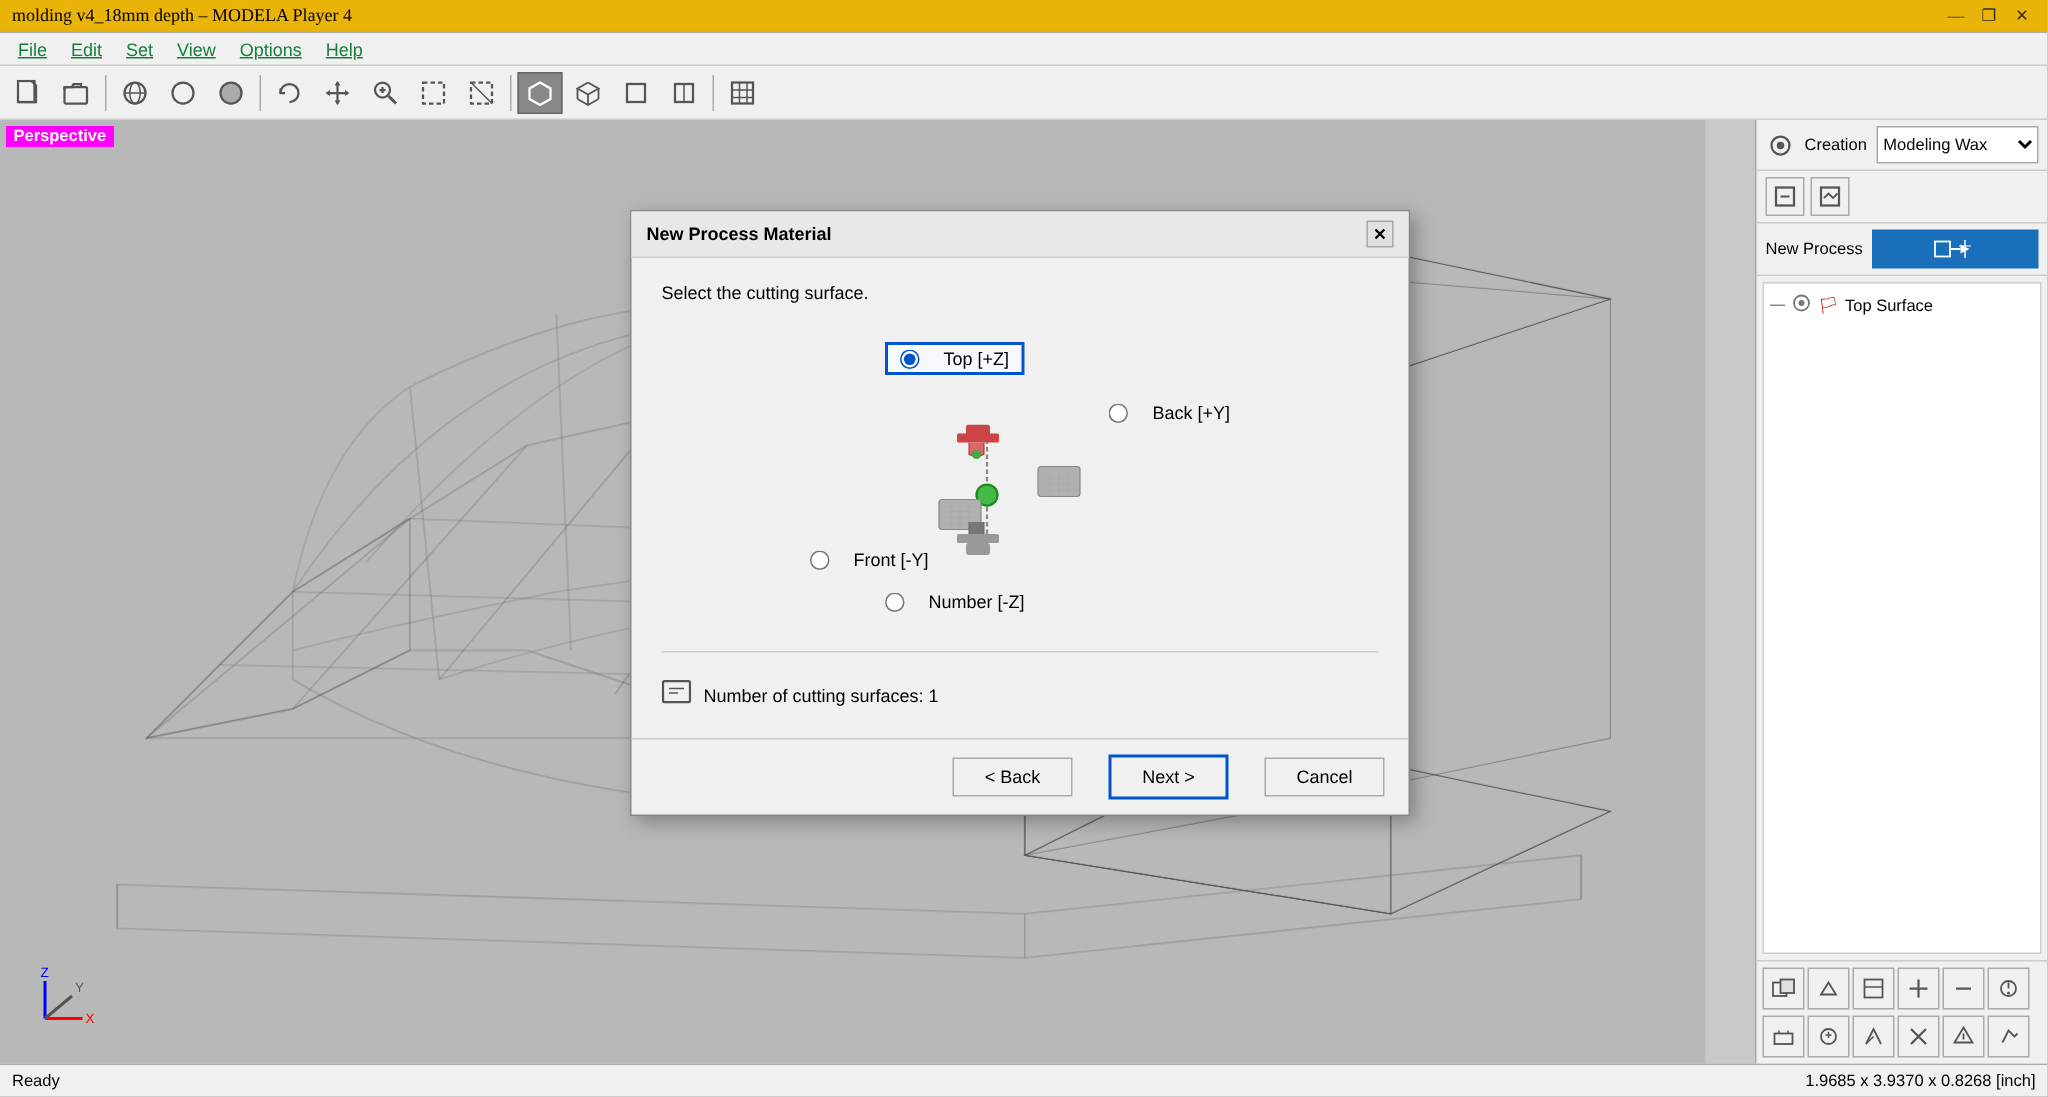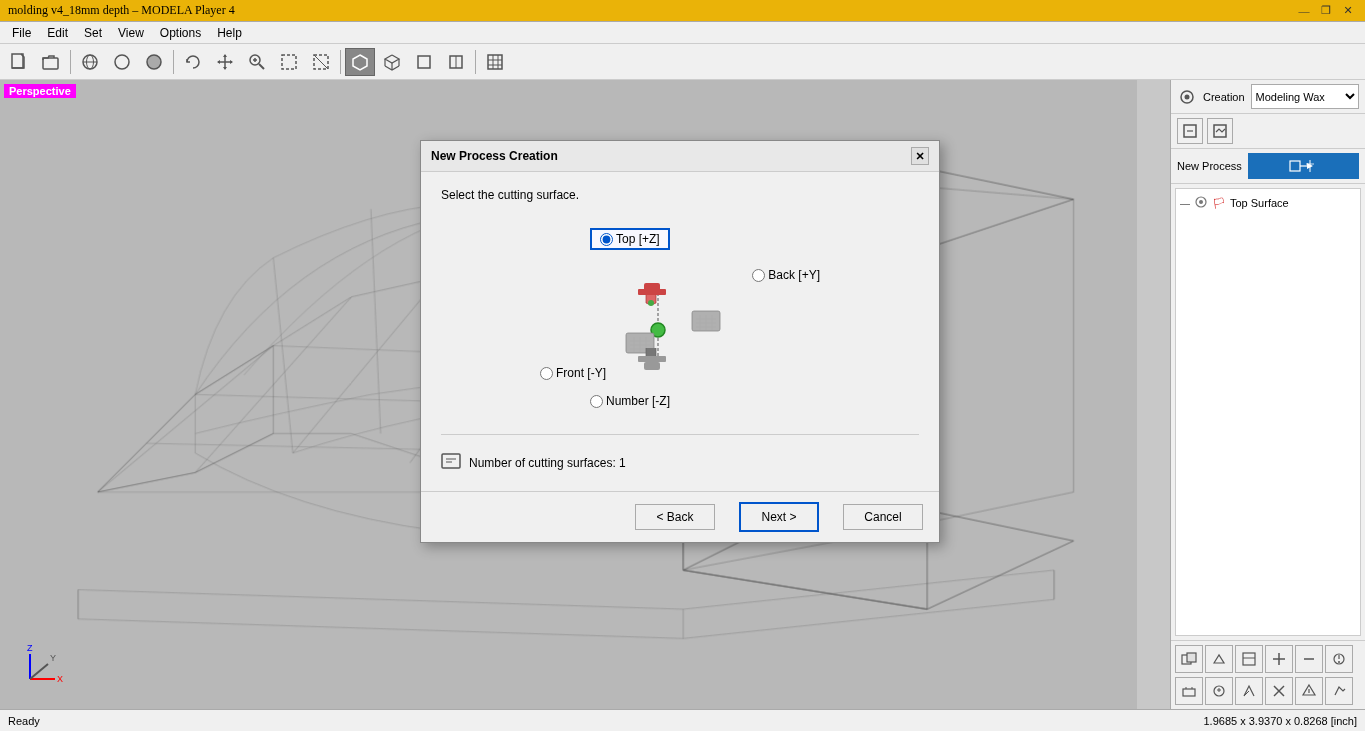--- a/index.html
+++ b/index.html
@@ -19,21 +19,21 @@
     }
 
     
     #menubar {
       width: 100%; height: 22px; background: #f0f0f0;
       display: flex; align-items: center;
       border-bottom: 1px solid #ccc; padding: 0 4px;
       font-size: 12px;
     }
     #menubar span {
-      padding: 2px 8px; cursor: pointer; color: #000000;
+      padding: 2px 8px; cursor: pointer; color: #15803d; text-decoration: underline;
     }
 
     
     #toolbar {
       width: 100%; height: 36px; background: #f0f0f0;
       display: flex; align-items: center;
       border-bottom: 1px solid #ccc; padding: 0 4px; gap: 2px;
     }
     .toolbar-btn {
       width: 30px; height: 28px; background: #f0f0f0; border: 1px solid transparent;
@@ -150,21 +150,21 @@
       cursor: pointer; font-size: 11px;
     }
     #dialog-body {
       padding: 16px 20px;
     }
     #dialog-instruction {
       font-size: 12px; margin-bottom: 16px;
     }
 
     .radio-label {
-      display: flex; align-items: flex-end; gap: 3px; font-size: 12px; cursor: pointer;
+      display: flex; align-items: flex-end; gap: 16px; font-size: 12px; cursor: pointer;
     }
 
     
     #dialog-sep {
       border: none; border-top: 1px solid #ccc; margin: 16px 0;
     }
     #cutting-info {
       display: flex; align-items: center; gap: 8px; font-size: 12px;
     }
     .info-icon { font-size: 16px; }
@@ -507,21 +507,21 @@
 
 <div id="statusbar">
   <span>Ready</span>
   <span>1.9685 x 3.9370 x 0.8268 [inch]</span>
 </div>
 
 <div id="dialog-overlay">
   <div id="dialog">
 
     <div id="dialog-titlebar">
-      <span>New Process Creation</span>
+      <span>New Process Material</span>
       <div id="dialog-close">✕</div>
     </div>
 
     <div id="dialog-body">
       <div id="dialog-instruction">Select the cutting surface.</div>
 
       <div style="display:flex; gap:16px; align-items:center; justify-content:center; padding: 10px 0;">
 
         <div style="position:relative; width:280px; height:180px;">
 

